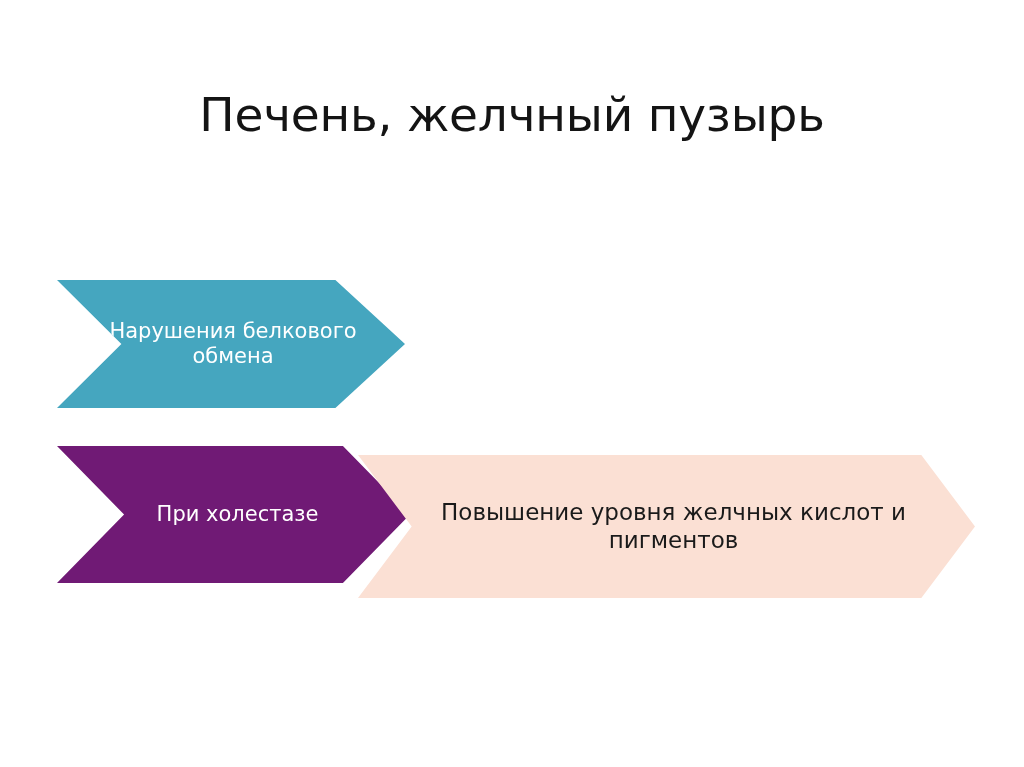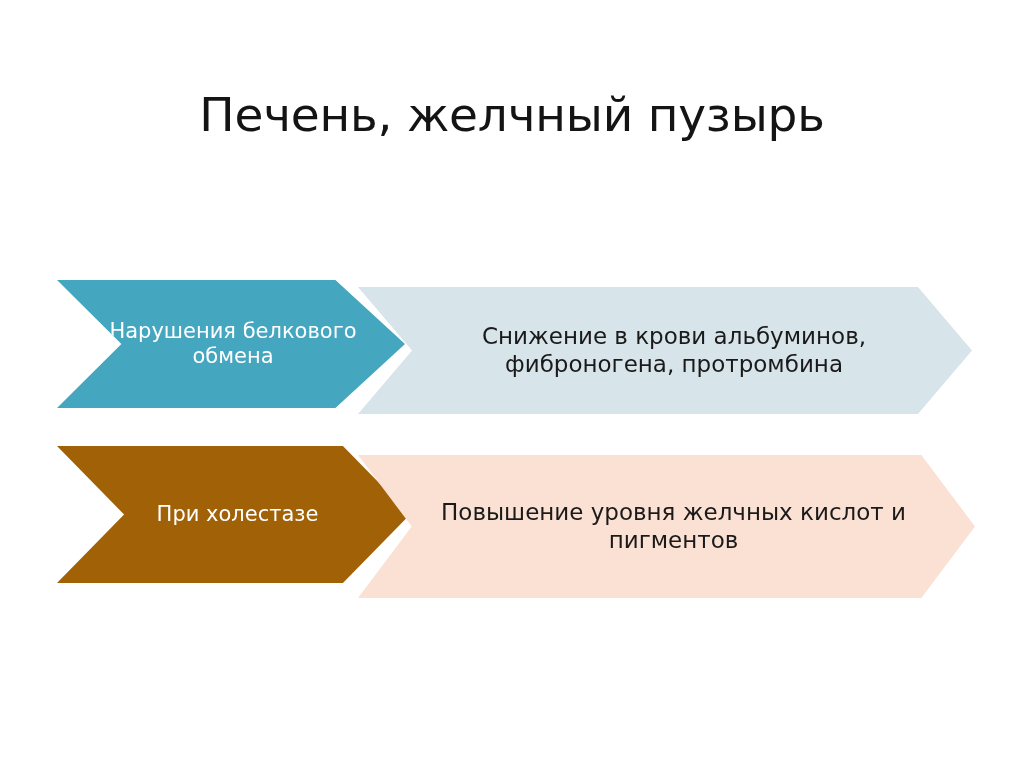--- a/index.html
+++ b/index.html
@@ -95,21 +95,21 @@
     padding-left: 66px;
     padding-right: 48px;
   }
 
   
   .chevron-orange {
     left: 57px;
     top: 446px;
     width: 353px;
     height: 137px;
-    background: #a16207;
+    background: #701a75;
     clip-path: polygon(0 0, 81% 0, 100% 50%, 81% 100%, 0 100%, 19% 50%);
   }
   .chevron-orange .chevron-label {
     color: #ffffff;
     font-size: 21px;
     padding-left: 48px;
     padding-right: 40px;
   }
 
   
@@ -134,23 +134,20 @@
 <div class="slide">
 
   <h1 class="slide-title">Печень, желчный пузырь</h1>
 
   <div class="diagram">
 
     <div class="chevron chevron-teal">
       <span class="chevron-label">Нарушения белкового обмена</span>
     </div>
 
-    <div class="chevron chevron-pale-blue">
-      <span class="chevron-label">Снижение в крови альбуминов, фиброногена, протромбина</span>
-    </div>
 
     <div class="chevron chevron-orange">
       <span class="chevron-label">При холестазе</span>
     </div>
 
     <div class="chevron chevron-peach">
       <span class="chevron-label">Повышение уровня желчных кислот и пигментов</span>
     </div>
 
   </div>

